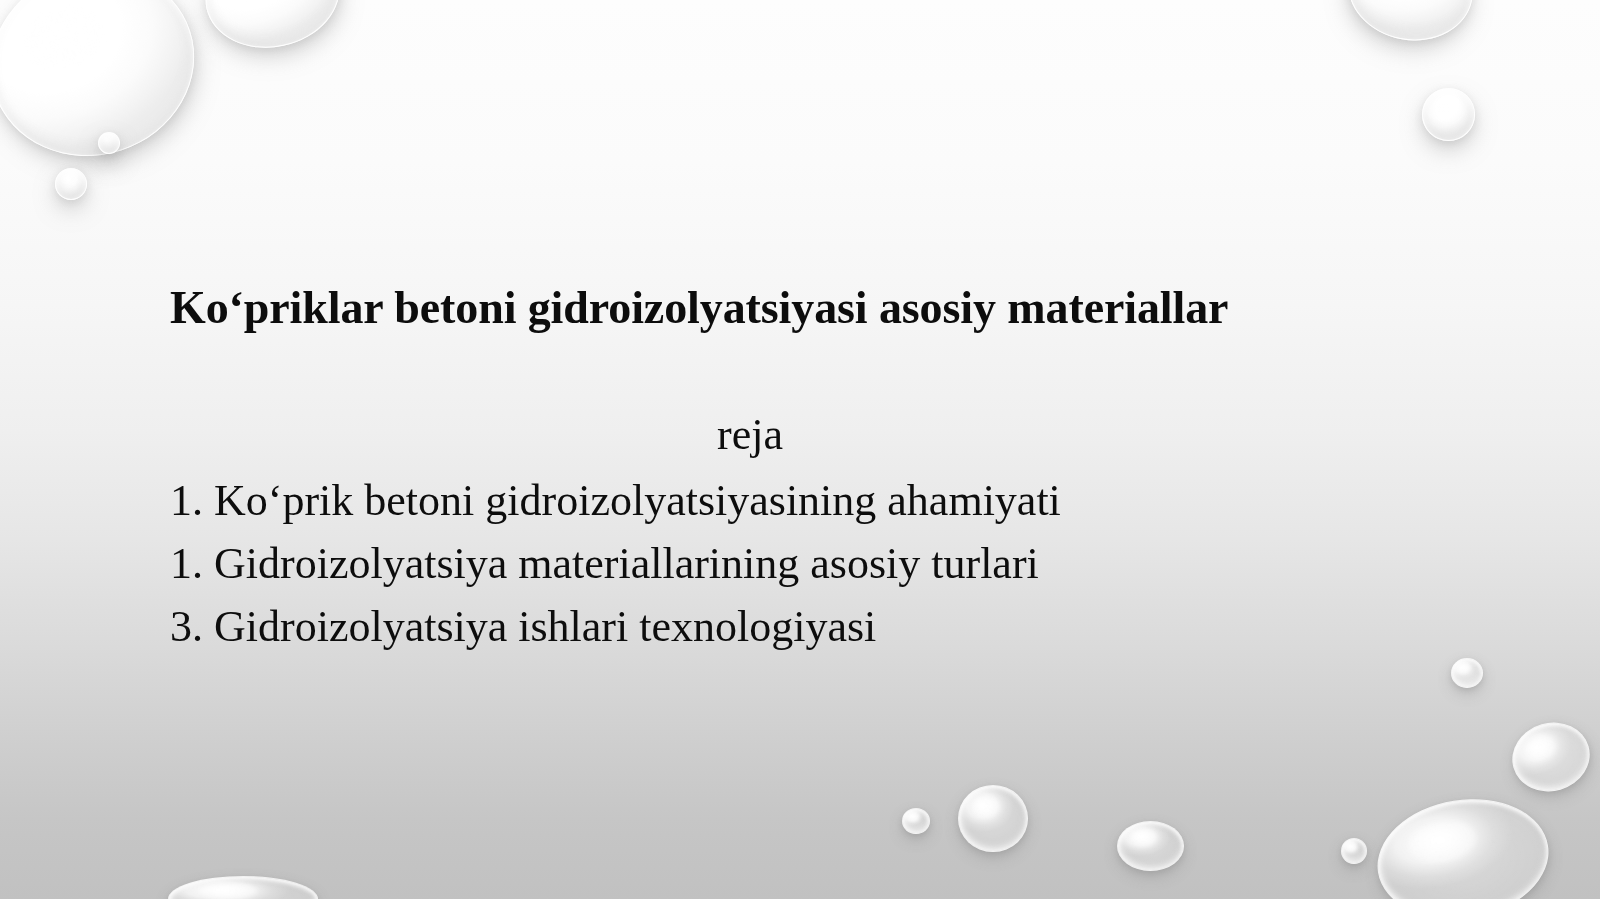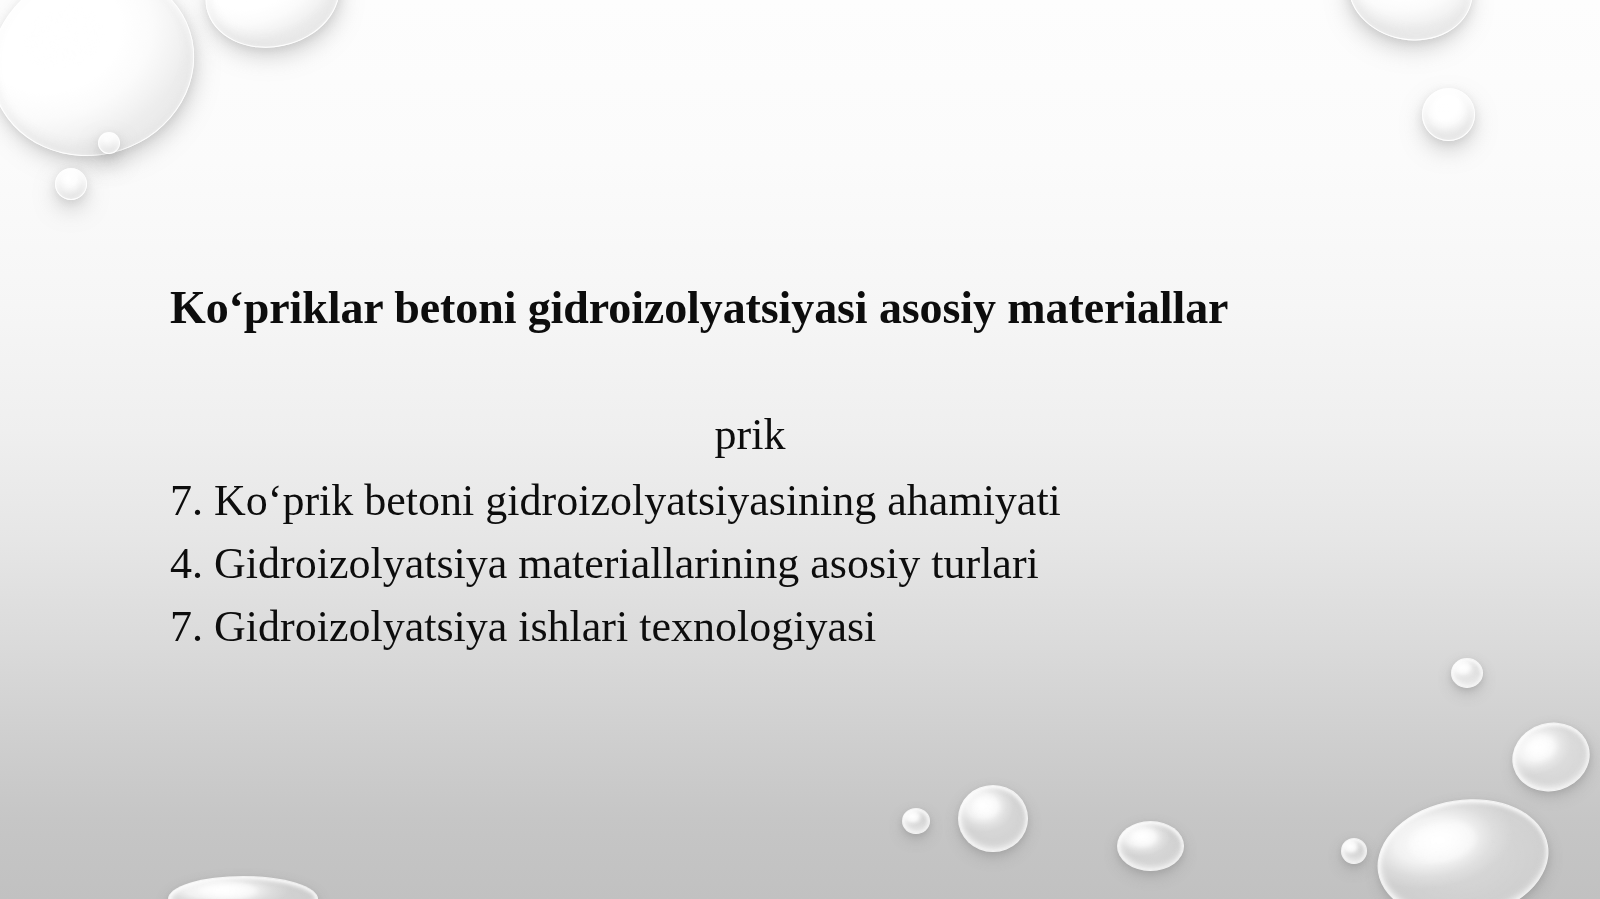--- a/index.html
+++ b/index.html
@@ -187,22 +187,22 @@
       <div class="drop" style="left: 168px; top: 876px; width: 150px; height: 46px;">
         <div class="body"></div>
         <div class="hi" style="left: 30px; top: 7.36px; width: 60px; height: 15.64px;"></div>
       </div>
     </div>
 
   <div id="content">
 
     <div class="title">Ko‘priklar betoni gidroizolyatsiyasi asosiy materiallar</div>
 
-    <div class="reja">prik</div>
+    <div class="reja">reja</div>
 
     <div class="list" id="outline-list">
-        <div class="item">7. Ko‘prik betoni gidroizolyatsiyasining ahamiyati</div>
-        <div class="item">4. Gidroizolyatsiya materiallarining asosiy turlari</div>
-        <div class="item">7. Gidroizolyatsiya ishlari texnologiyasi</div>
+        <div class="item">1. Ko‘prik betoni gidroizolyatsiyasining ahamiyati</div>
+        <div class="item">1. Gidroizolyatsiya materiallarining asosiy turlari</div>
+        <div class="item">3. Gidroizolyatsiya ishlari texnologiyasi</div>
       </div>
 
   </div>
 </div>
 
 </body></html>

